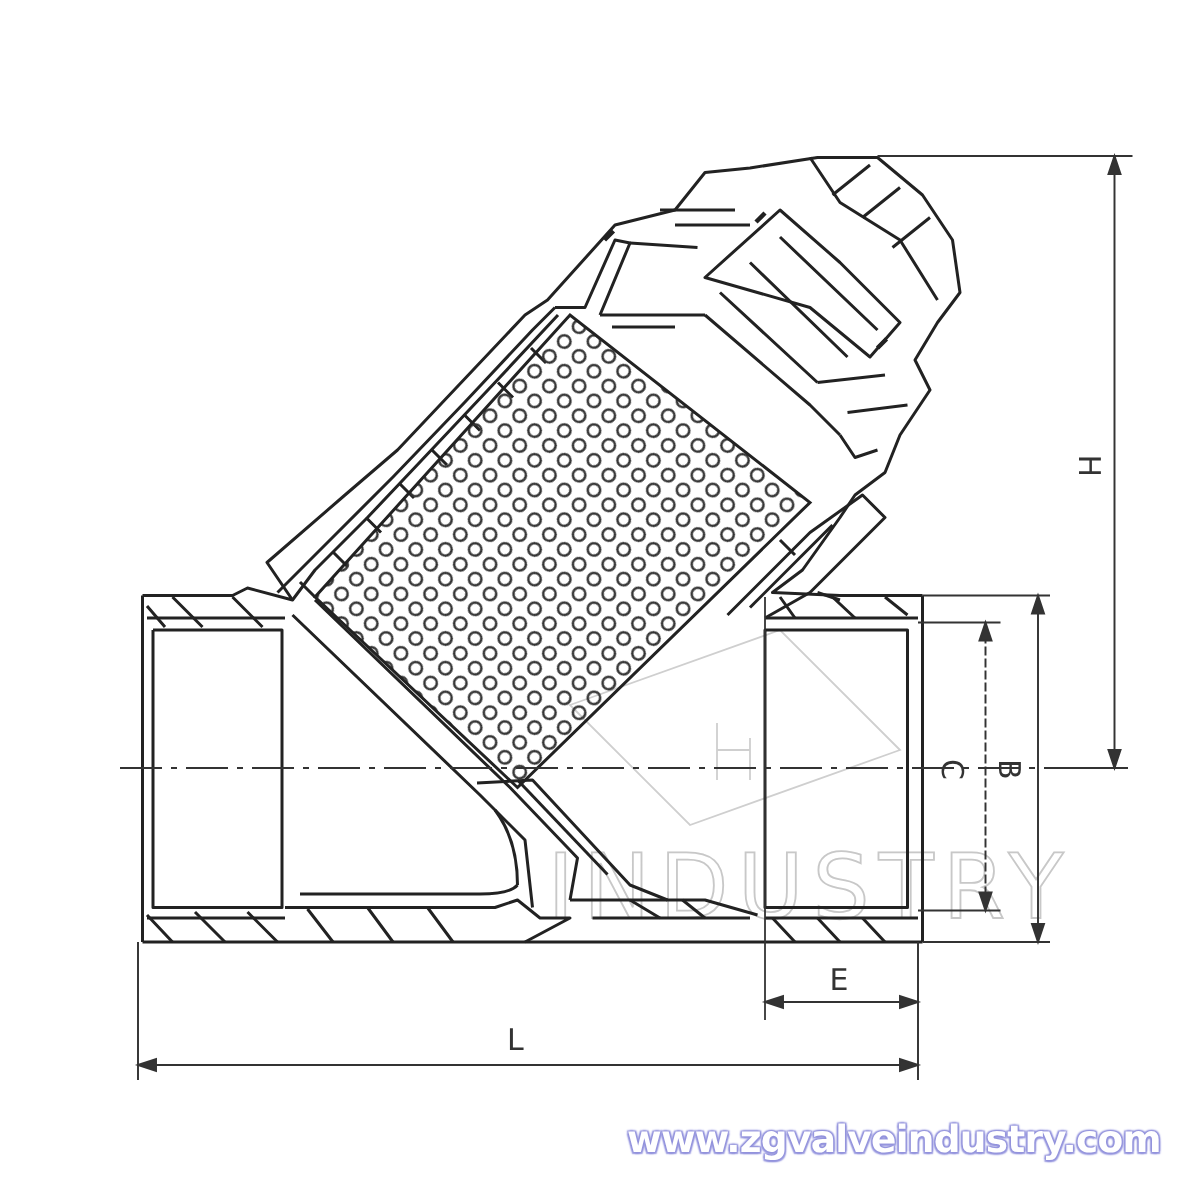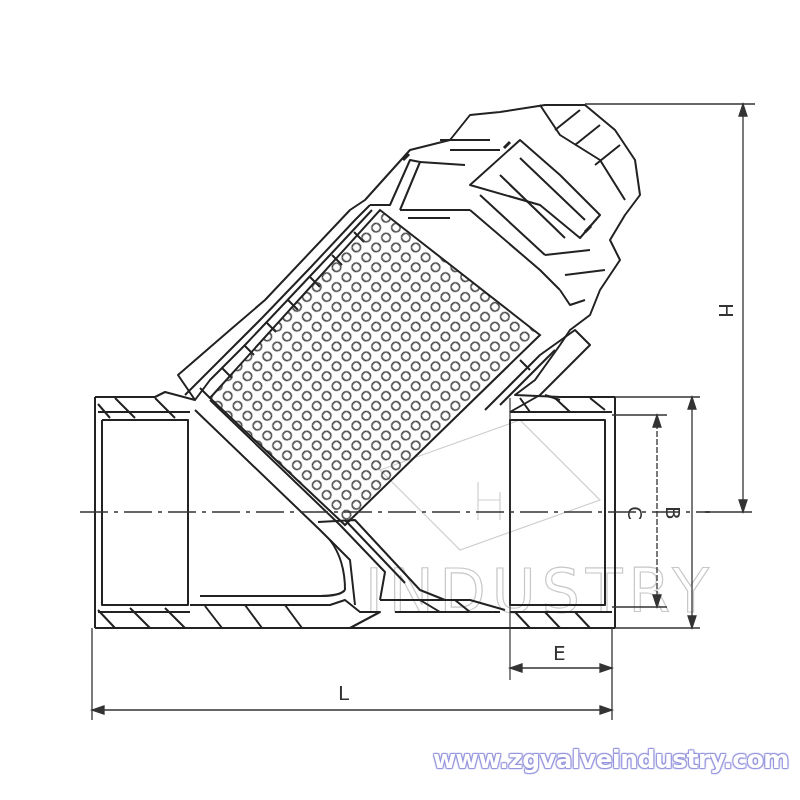--- a/index.html
+++ b/index.html
@@ -1,20 +1,20 @@
 <!DOCTYPE html>
 <html><head>
 <meta charset="utf-8">
 <style>
   html, body { margin: 0; padding: 0; background: #ffffff; }
   body { width: 800px; height: 800px; position: relative; overflow: hidden; font-family: "DejaVu Sans", sans-serif; }
   #drawing { position: absolute; left: 0; top: 0; width: 800px; height: 800px; }
   .dim-label { font-family: "DejaVu Sans", sans-serif; font-size: 20px; fill: #333; }
   .wm-text { font-family: "DejaVu Sans", sans-serif; fill: none; stroke: #c8c8c8; stroke-width: 1.2; }
-  .url { position: absolute; left: 433px; top: 745px; font-family: "DejaVu Sans", sans-serif; font-size: 25px; font-weight: bold; color: #ffffff; letter-spacing: -0.5px;
+  .url { position: absolute; left: 418px; top: 745px; font-family: "DejaVu Sans", sans-serif; font-size: 25px; font-weight: bold; color: #ffffff; letter-spacing: -0.5px;
          text-shadow: 0 0 2px #8c8cd8, 0 0 1px #8c8cd8, 1px 1px 1px #9a9ae0, -1px -1px 1px #9a9ae0, 1px -1px 1px #9a9ae0, -1px 1px 1px #9a9ae0; }
 </style>
 </head>
 <body>
 
 <svg id="drawing" viewBox="0 0 800 800" xmlns="http://www.w3.org/2000/svg">
   <defs>
     <pattern id="holes" x="0" y="0" width="14" height="14" patternUnits="userSpaceOnUse" patternTransform="rotate(-45)">
       <circle cx="7" cy="7" r="4.2" fill="none" stroke="#333" stroke-width="1.6"></circle>
     </pattern>

